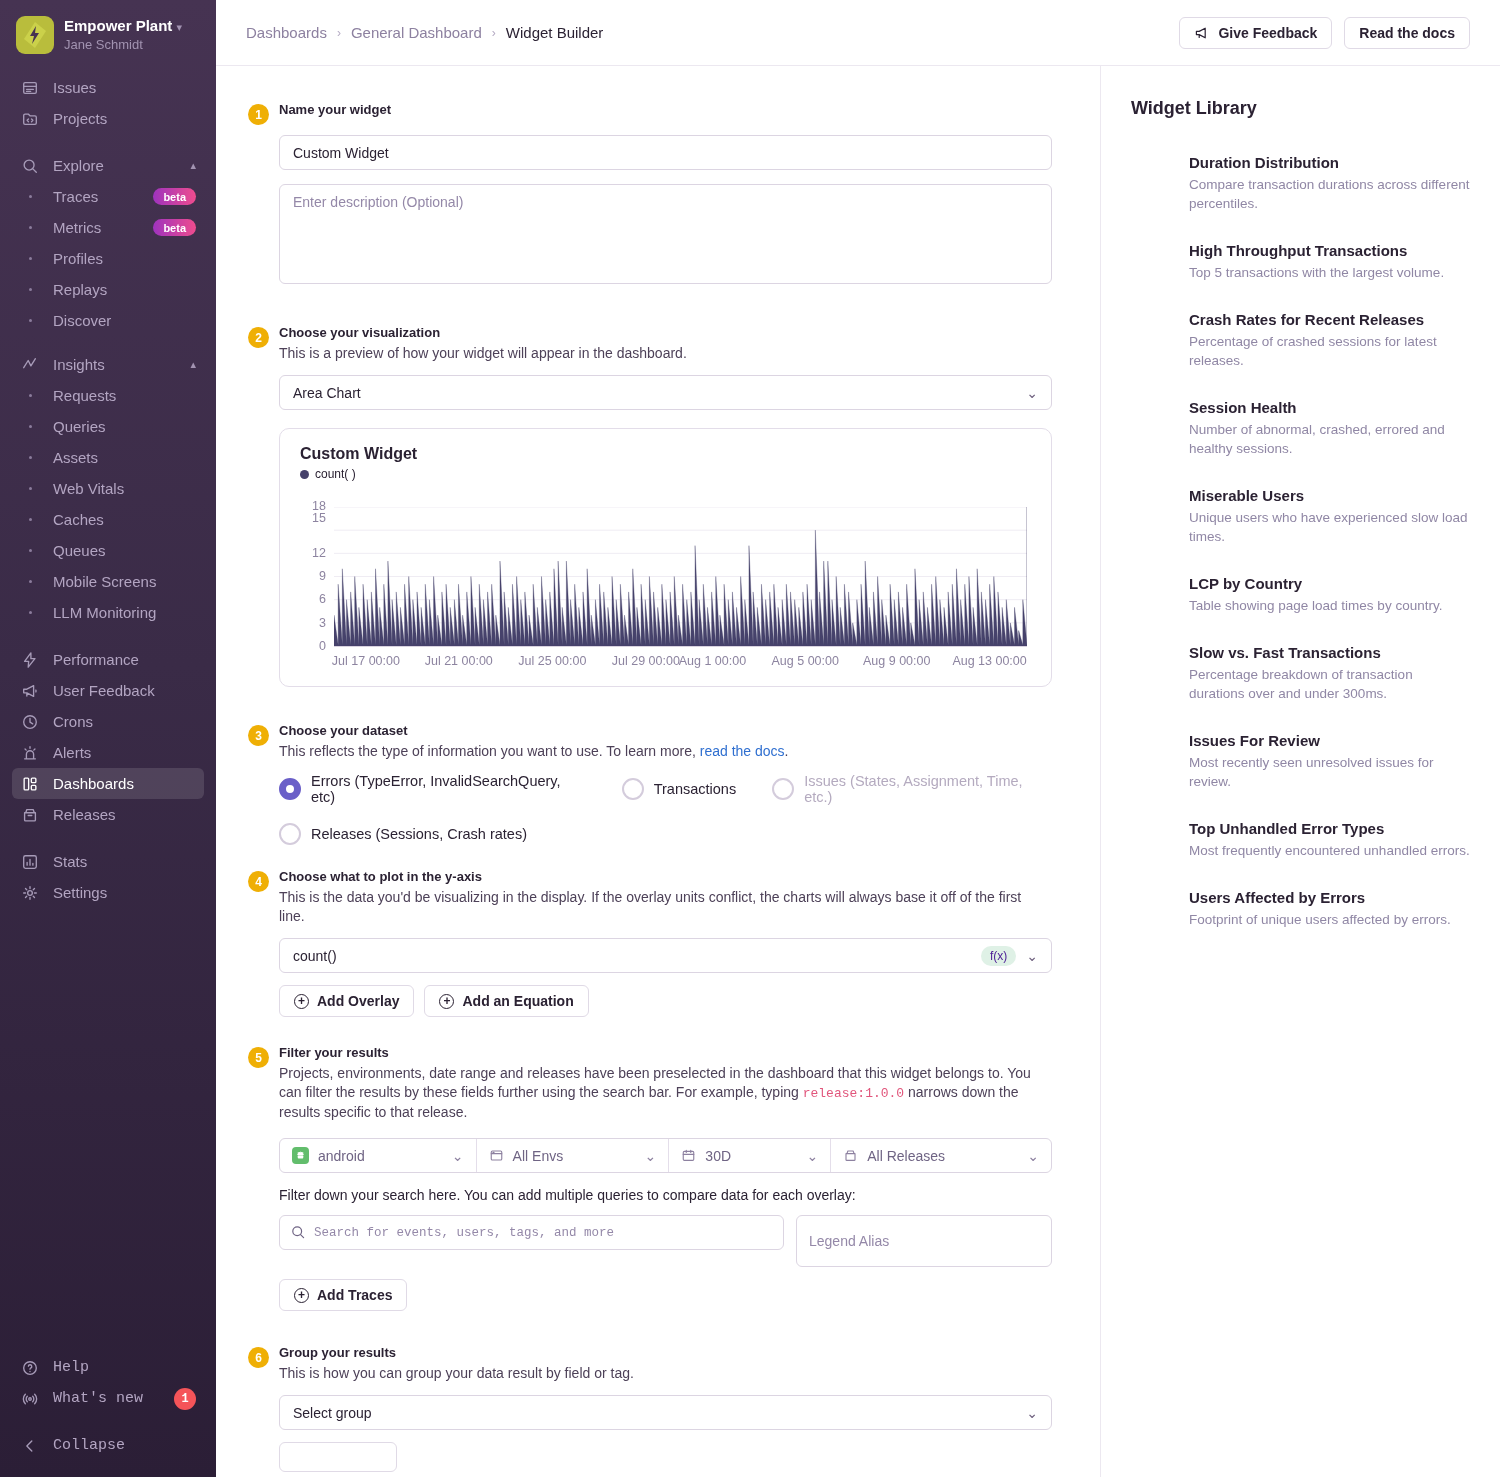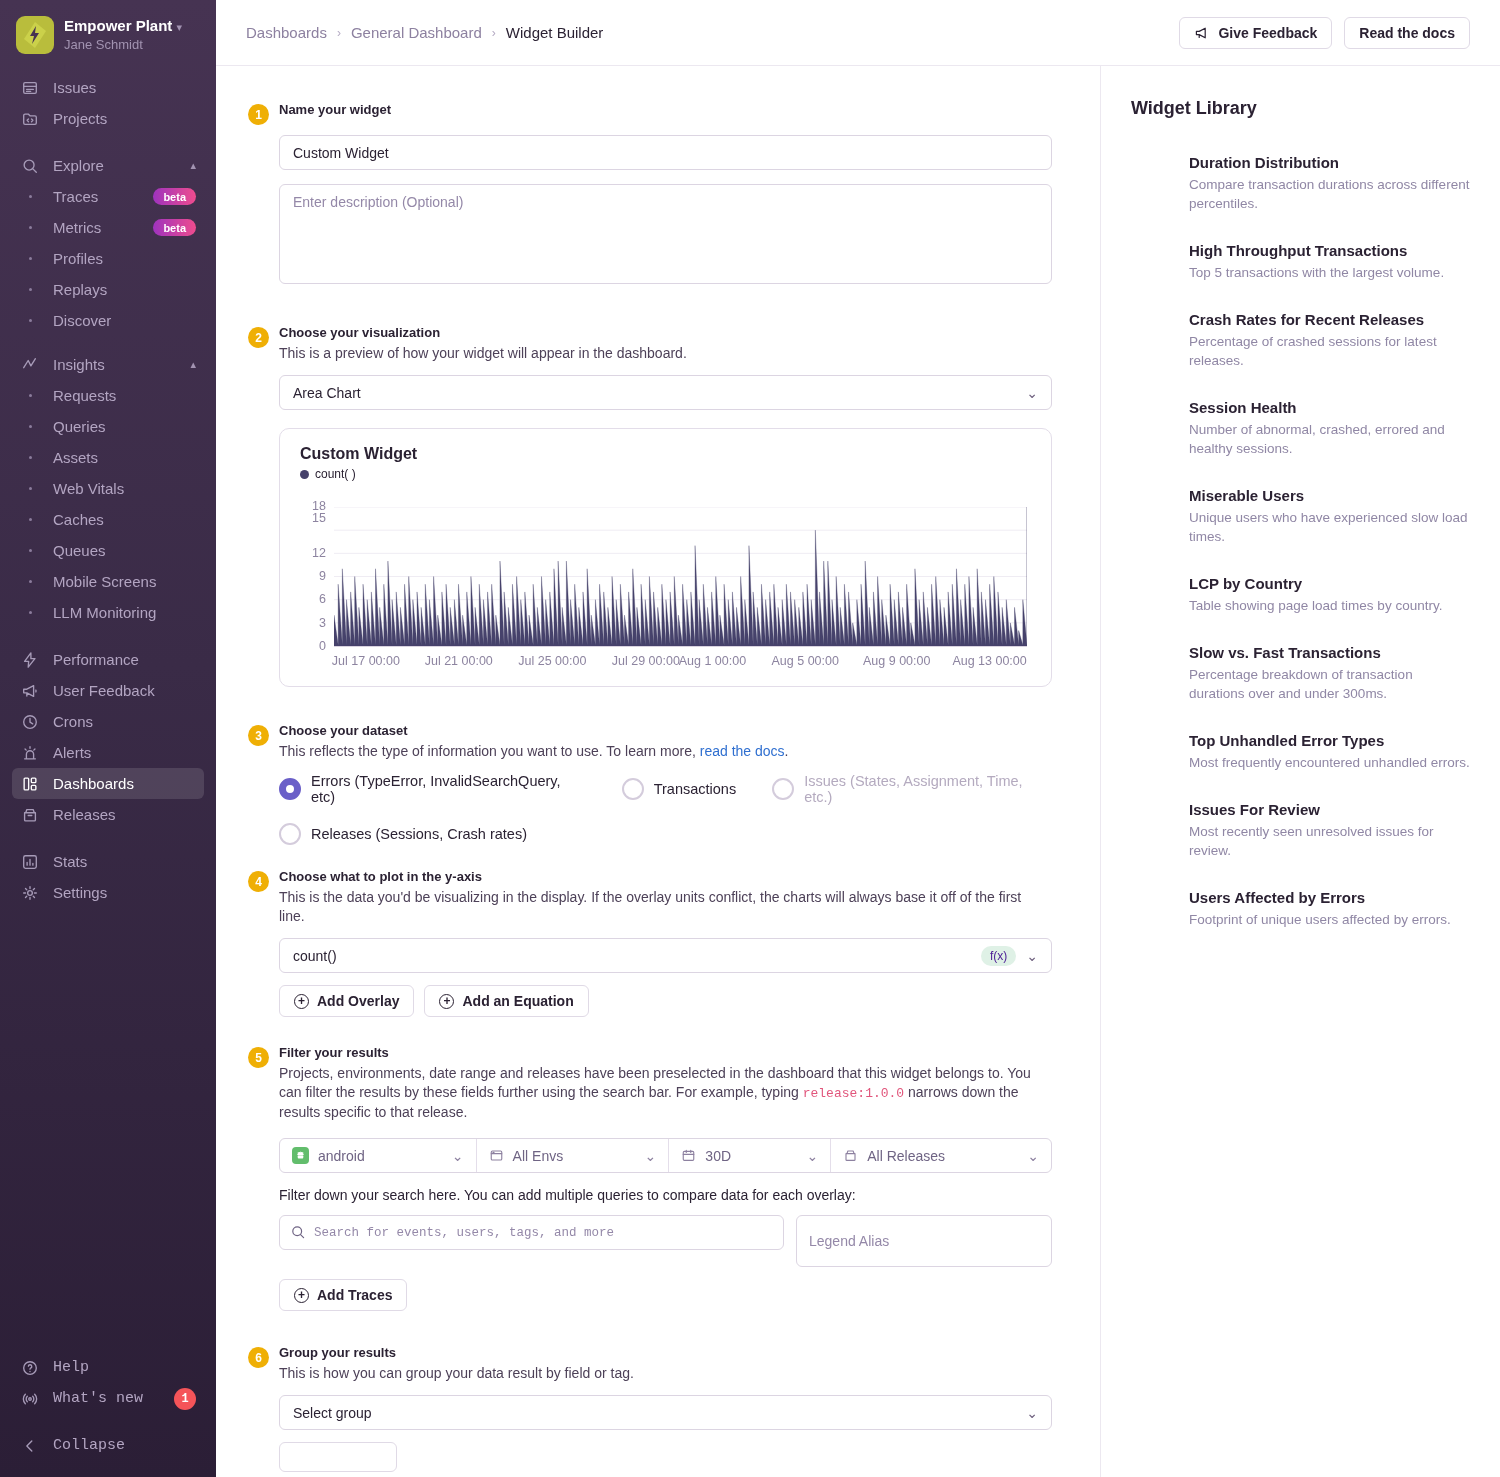--- a/index.html
+++ b/index.html
@@ -633,42 +633,42 @@
             </svg>
           </div>
         <div>
             <div class="wl-name">Slow vs. Fast Transactions</div>
             <div class="wl-desc">Percentage breakdown of transaction durations over and under 300ms.</div>
           </div>
       </div>
       <div class="wl-item">
         <div class="wl-icon">
             <svg width="20" height="20" viewBox="0 0 20 20">
+              <path d="M5 6.5 h10 M5 10 h10 M5 13.5 h10" stroke="#fff" stroke-width="2" stroke-linecap="round"></path>
+            </svg>
+          </div>
+        <div>
+            <div class="wl-name">Issues For Review</div>
+            <div class="wl-desc">Most recently seen unresolved issues for review.</div>
+          </div>
+      </div>
+      <div class="wl-item">
+        <div class="wl-icon">
+            <svg width="20" height="20" viewBox="0 0 20 20">
               <path d="M4.5 15 v-5 l4 -5 3 4.5 4 -4 v9.5 z" fill="none" stroke="#fff" stroke-width="1.7" stroke-linejoin="round"></path>
             </svg>
           </div>
         <div>
             <div class="wl-name">Top Unhandled Error Types</div>
             <div class="wl-desc">Most frequently encountered unhandled errors.</div>
           </div>
       </div>
       <div class="wl-item">
         <div class="wl-icon">
             <svg width="20" height="20" viewBox="0 0 20 20">
-              <path d="M5 6.5 h10 M5 10 h10 M5 13.5 h10" stroke="#fff" stroke-width="2" stroke-linecap="round"></path>
-            </svg>
-          </div>
-        <div>
-            <div class="wl-name">Issues For Review</div>
-            <div class="wl-desc">Most recently seen unresolved issues for review.</div>
-          </div>
-      </div>
-      <div class="wl-item">
-        <div class="wl-icon">
-            <svg width="20" height="20" viewBox="0 0 20 20">
               <polyline points="4,14 8,6.5 11.5,11 16,4.5" fill="none" stroke="#fff" stroke-width="1.8" stroke-linecap="round" stroke-linejoin="round"></polyline>
             </svg>
           </div>
         <div>
             <div class="wl-name">Users Affected by Errors</div>
             <div class="wl-desc">Footprint of unique users affected by errors.</div>
           </div>
       </div>
     </div>
   </div>

